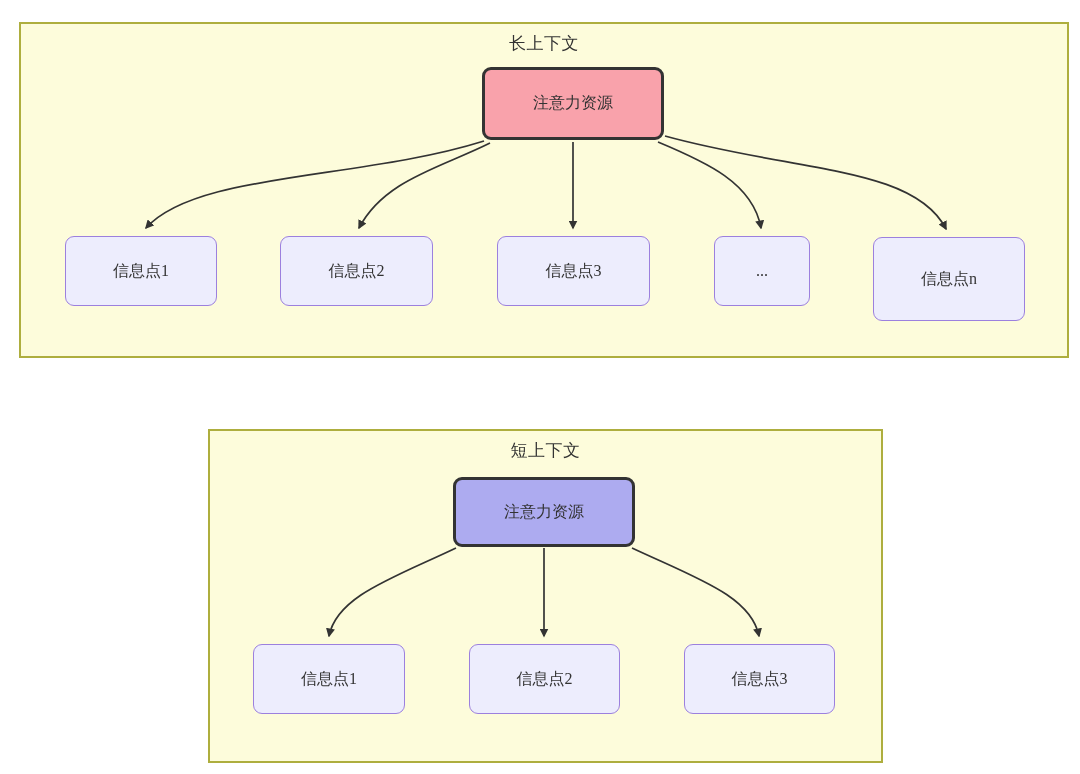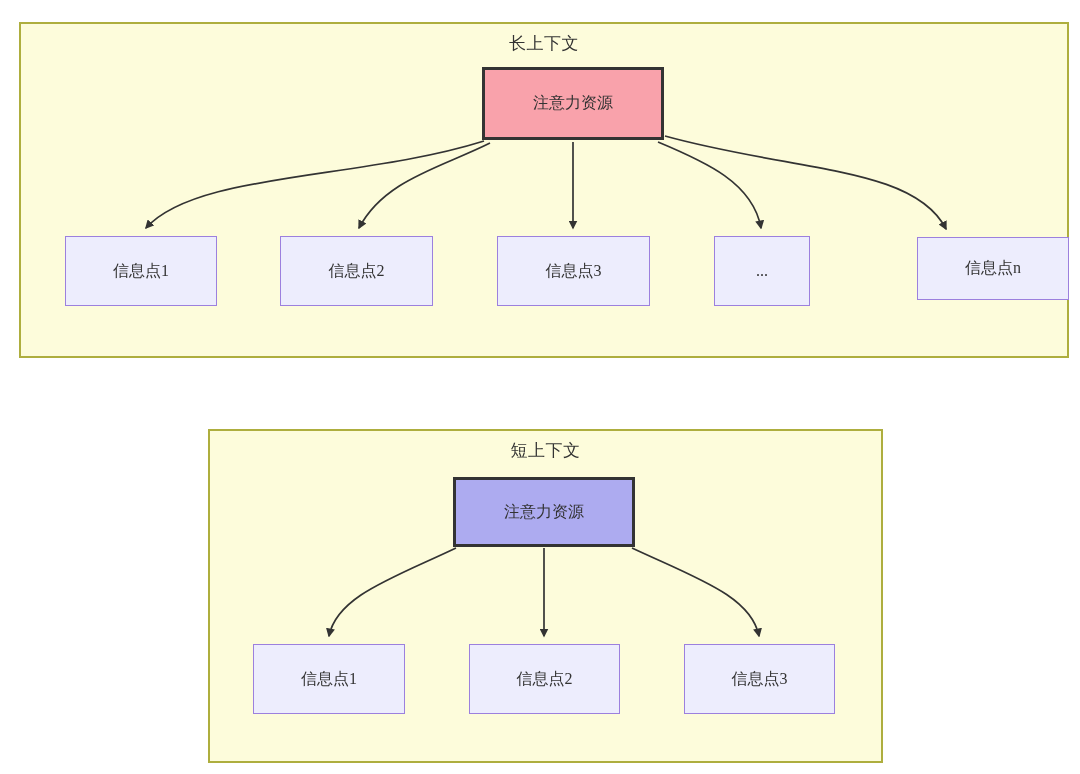--- a/index.html
+++ b/index.html
@@ -41,20 +41,21 @@
     letter-spacing: 0.5px;
   }
   .node {
     position: absolute;
     display: flex;
     align-items: center;
     justify-content: center;
     font-size: 16px;
     color: var(--text_color);
     text-align: right;
+    border-radius: 9px;
   }
   .root-node {
     border: 3px solid var(--root_border);
   }
   .root-node.long { background: var(--long_root_fill); }
   .root-node.short { background: var(--short_root_fill); }
   .child-node {
     background: var(--child_fill);
     border: 1.5px solid var(--child_border);
     font-family: Liberation Serif, serif;
@@ -103,21 +104,21 @@
     <path class="edge" d="M 544 548 L 544 636" marker-end="url(#arrowhead)"></path>
     <path class="edge" d="M 632 548 C 696 578, 751 596, 759 636" marker-end="url(#arrowhead)"></path>
   </svg>
 
   <div class="node root-node long" style="left:482px; top:67px; width:182px; height:73px;">注意力资源</div>
 
   <div class="node child-node" style="left:65px;  top:236px; width:152px; height:70px;">信息点1</div>
   <div class="node child-node" style="left:280px; top:236px; width:153px; height:70px;">信息点2</div>
   <div class="node child-node" style="left:497px; top:236px; width:153px; height:70px;">信息点3</div>
   <div class="node child-node" style="left:714px; top:236px; width:96px;  height:70px;">...</div>
-  <div class="node child-node" style="left:873px; top:237px; width:152px; height:63px;margin-left:44px;">信息点n</div>
+  <div class="node child-node" style="left:873px; top:237px; width:152px; height:84px;">信息点n</div>
 
   <div class="node root-node short" style="left:453px; top:477px; width:182px; height:70px;">注意力资源</div>
 
   <div class="node child-node" style="left:253px; top:644px; width:152px; height:70px;">信息点1</div>
   <div class="node child-node" style="left:469px; top:644px; width:151px; height:70px;">信息点2</div>
   <div class="node child-node" style="left:684px; top:644px; width:151px; height:70px;">信息点3</div>
 
 </div>
 
 </body></html>

